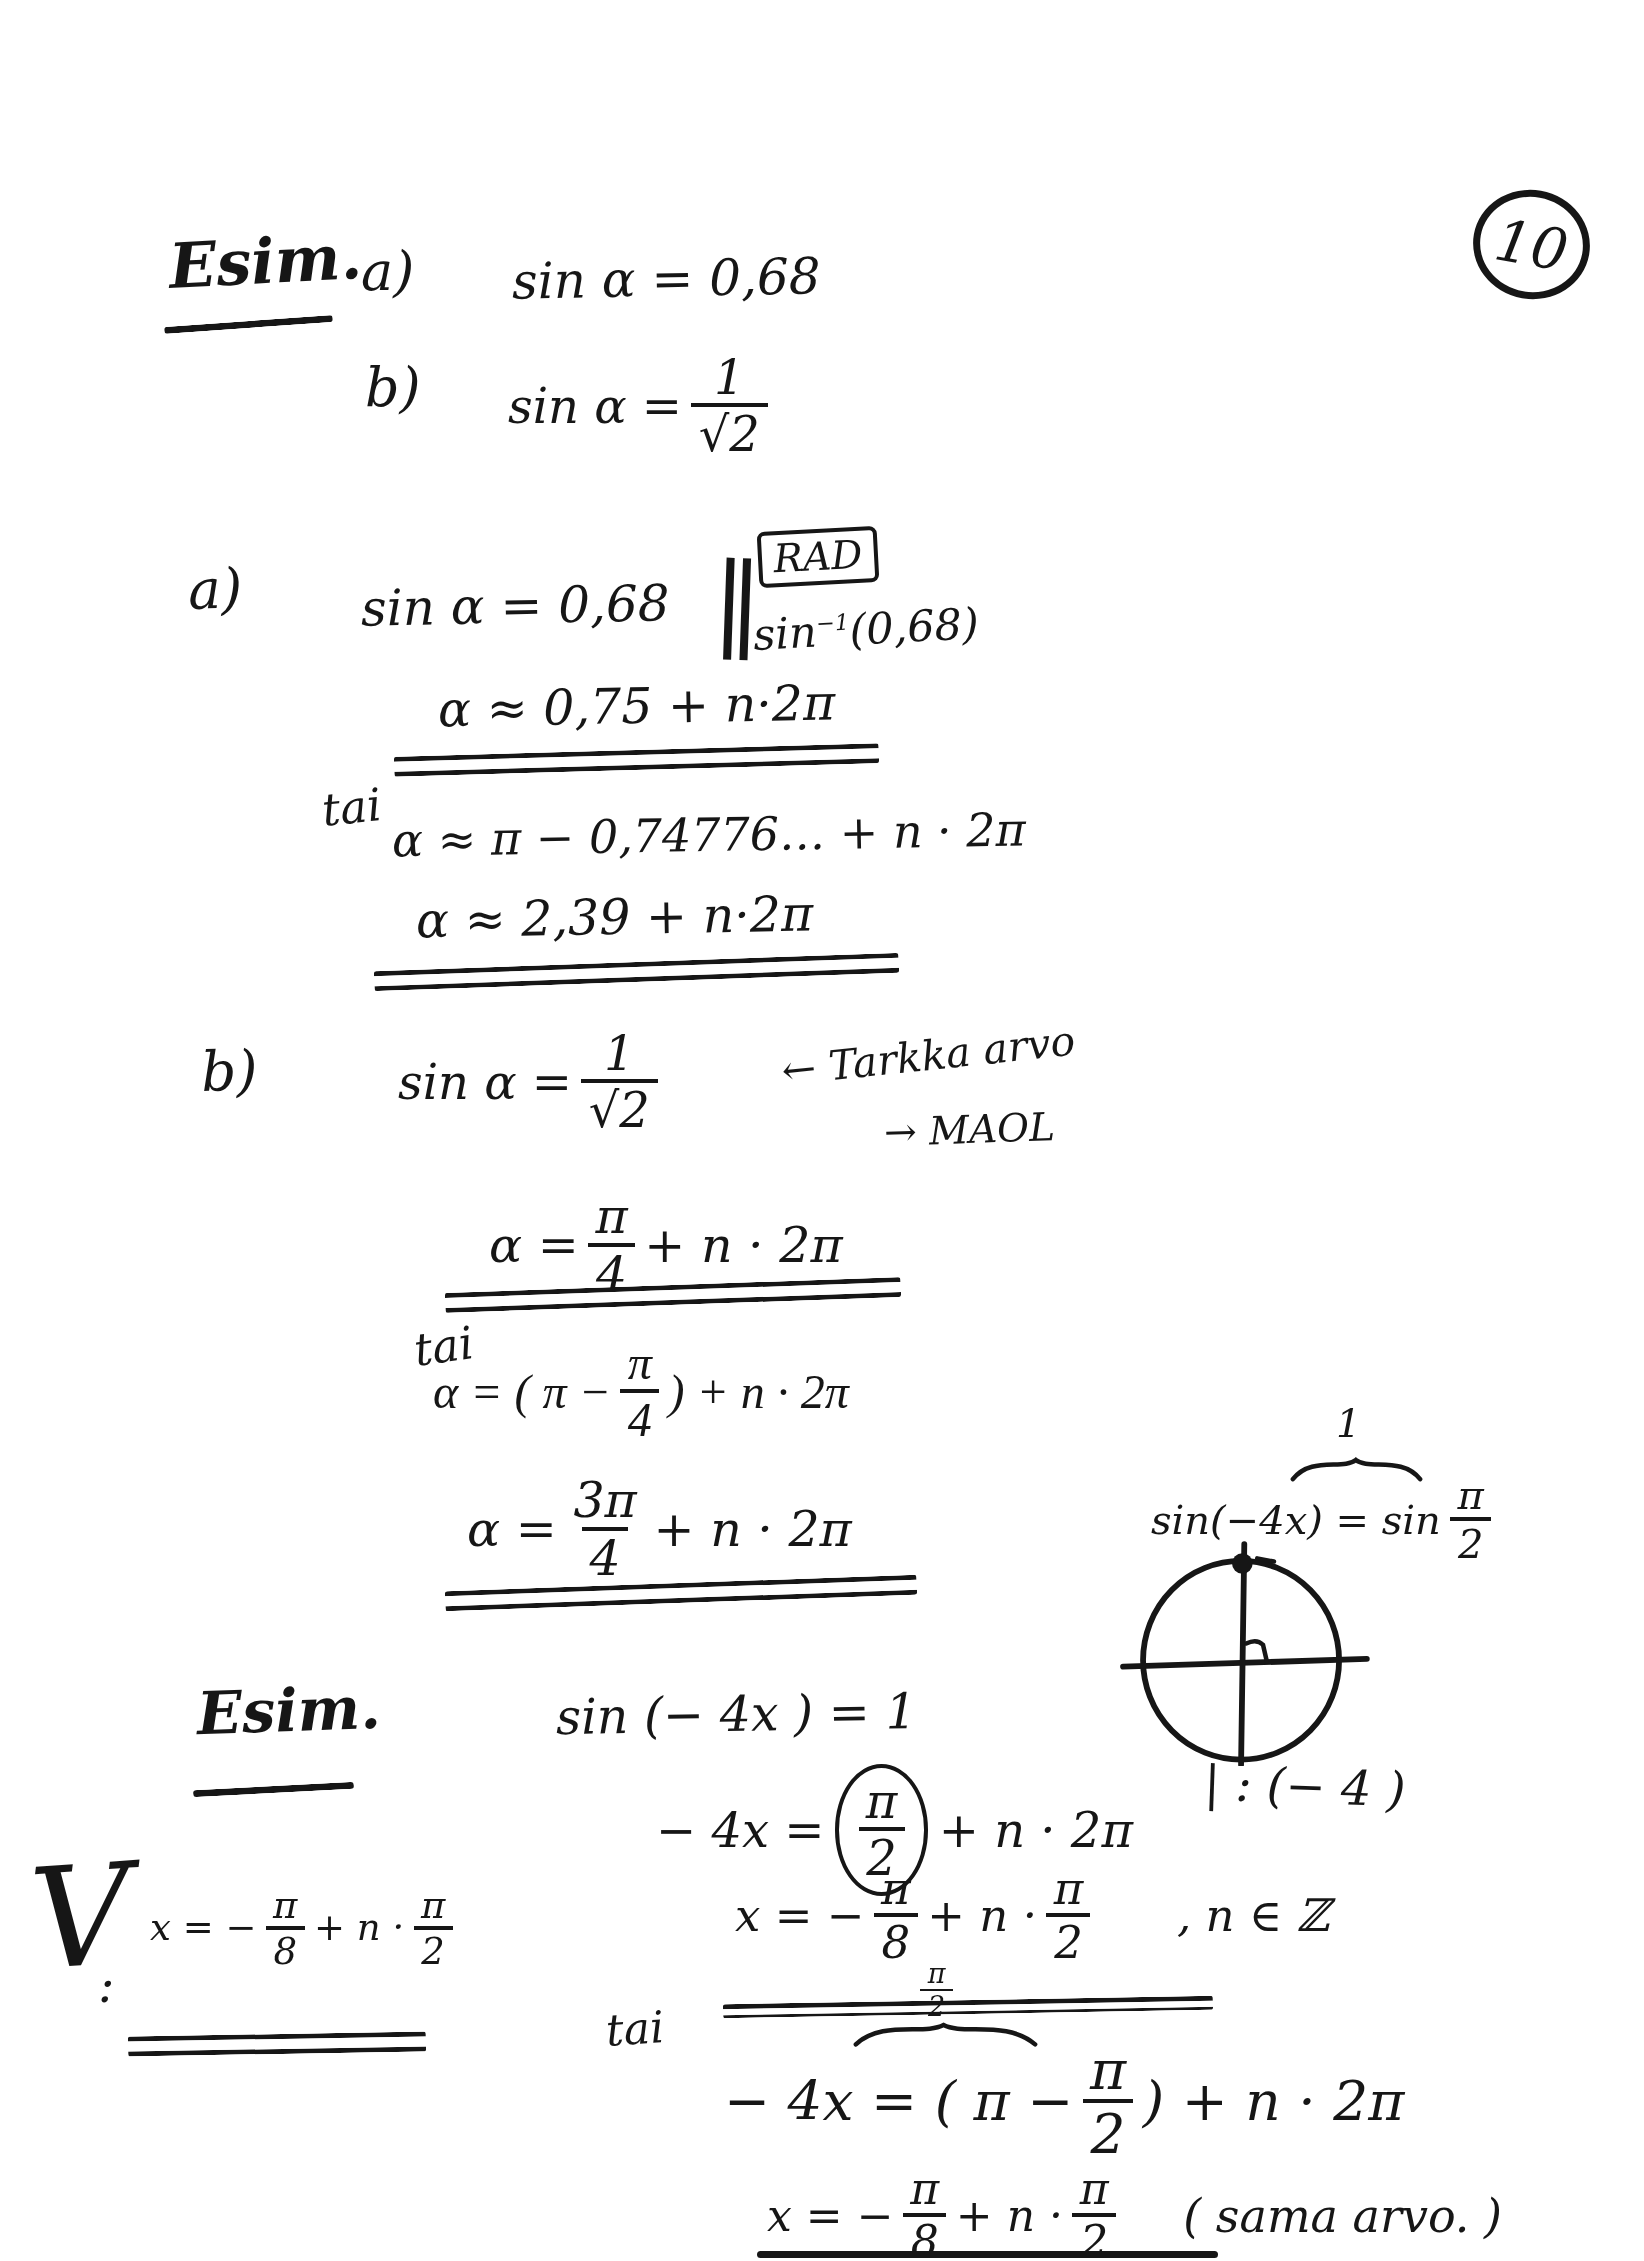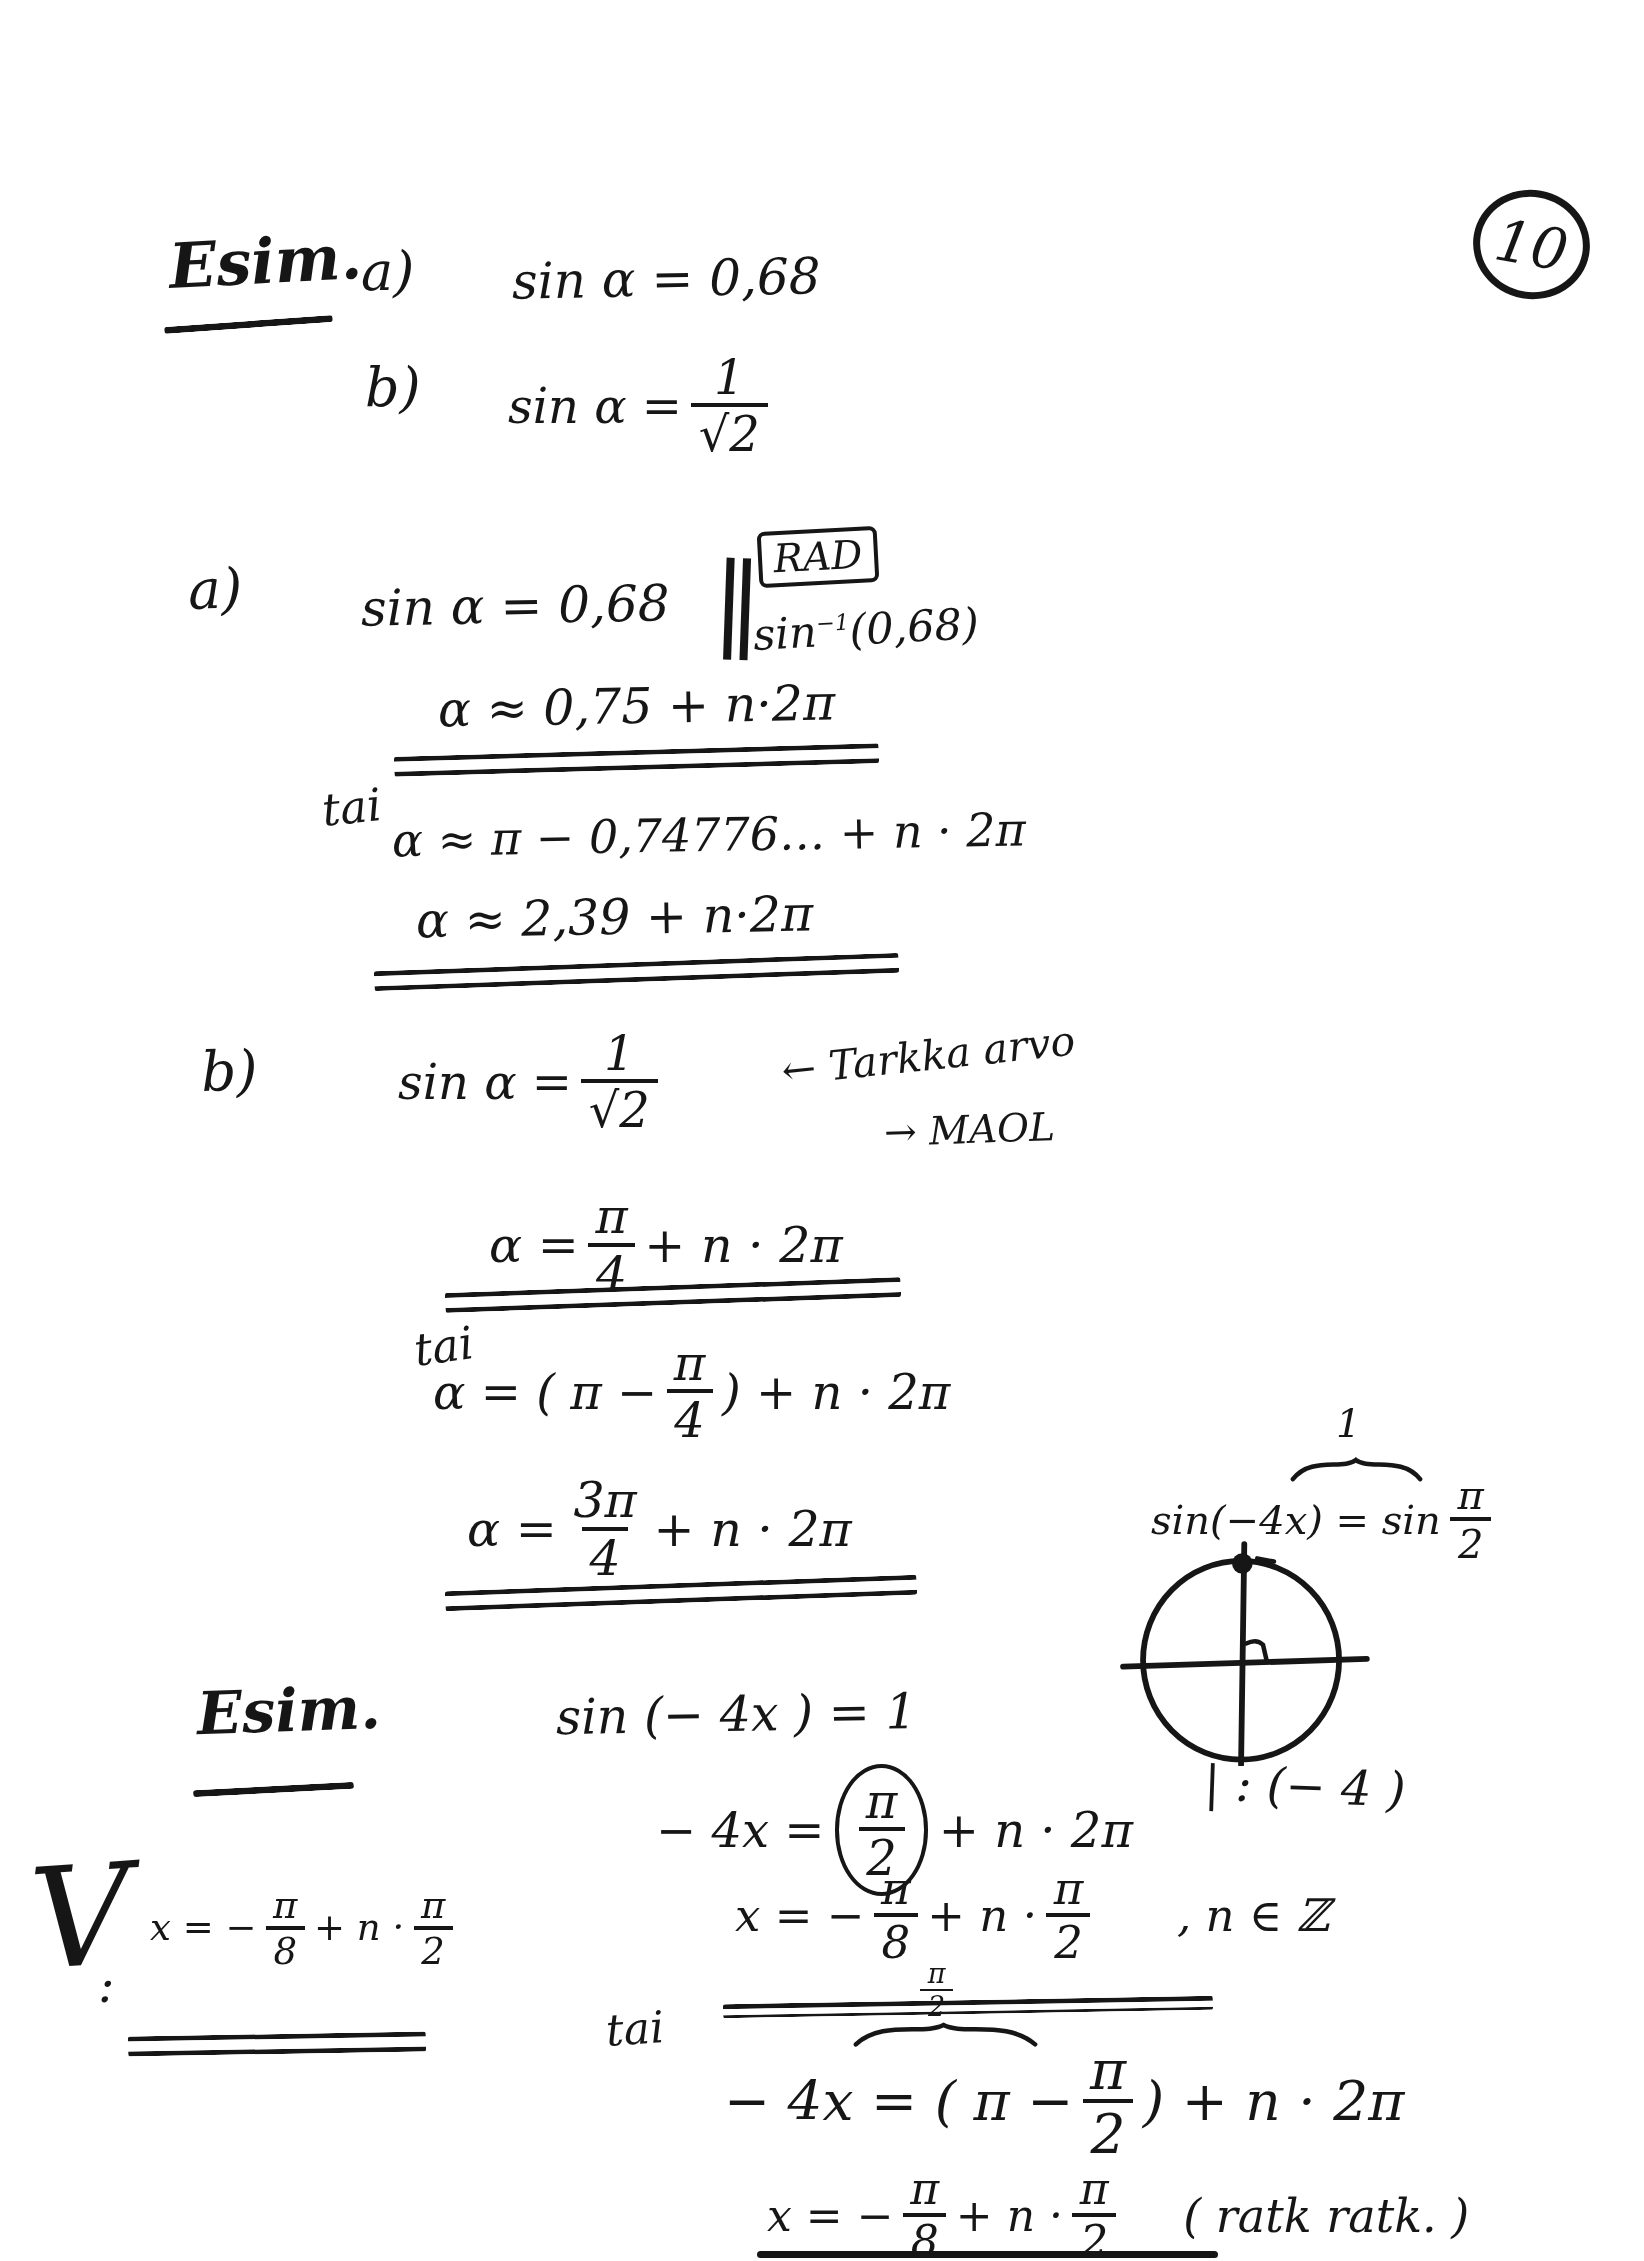--- a/index.html
+++ b/index.html
@@ -86,21 +86,21 @@
     <span>α   =</span>
     <span class="frac">
       <span class="num">π</span>
       <span class="den">4</span>
     </span>
     <span>+  n · 2π</span>
   </div>
   <div class="dul" style="left:445px;top:1285px;width:456px;transform:rotate(-2deg);"></div>
 
   <div class="t" style="left:414px;top:1323px;font-size:45px;transform:rotate(-8deg);">tai</div>
-  <div class="row" style="left:433px;top:1339px;font-size:48px;">
+  <div class="row" style="left:433px;top:1339px;font-size:48px;font-family:Liberation Serif, serif;">
     <span>α  =  ( π  −</span>
     <span class="frac">
       <span class="num">π</span>
       <span class="den">4</span>
     </span>
     <span>)  +  n · 2π</span>
   </div>
 
   <div class="row" style="left:467px;top:1476px;font-size:49px;">
     <span>α  =</span>
@@ -201,18 +201,18 @@
     <span>x  =  −</span>
     <span class="frac">
       <span class="num">π</span>
       <span class="den">8</span>
     </span>
     <span>+ n ·</span>
     <span class="frac">
       <span class="num">π</span>
       <span class="den">2</span>
     </span>
-    <span style="padding-left:58px;font-size:46px;">( ratk ratk. )</span>
+    <span style="padding-left:58px;font-size:46px;">( sama arvo. )</span>
   </div>
   <div class="ul" style="left:757px;top:2251px;width:461px;"></div>
 
 </div>
 
 
 </body></html>

